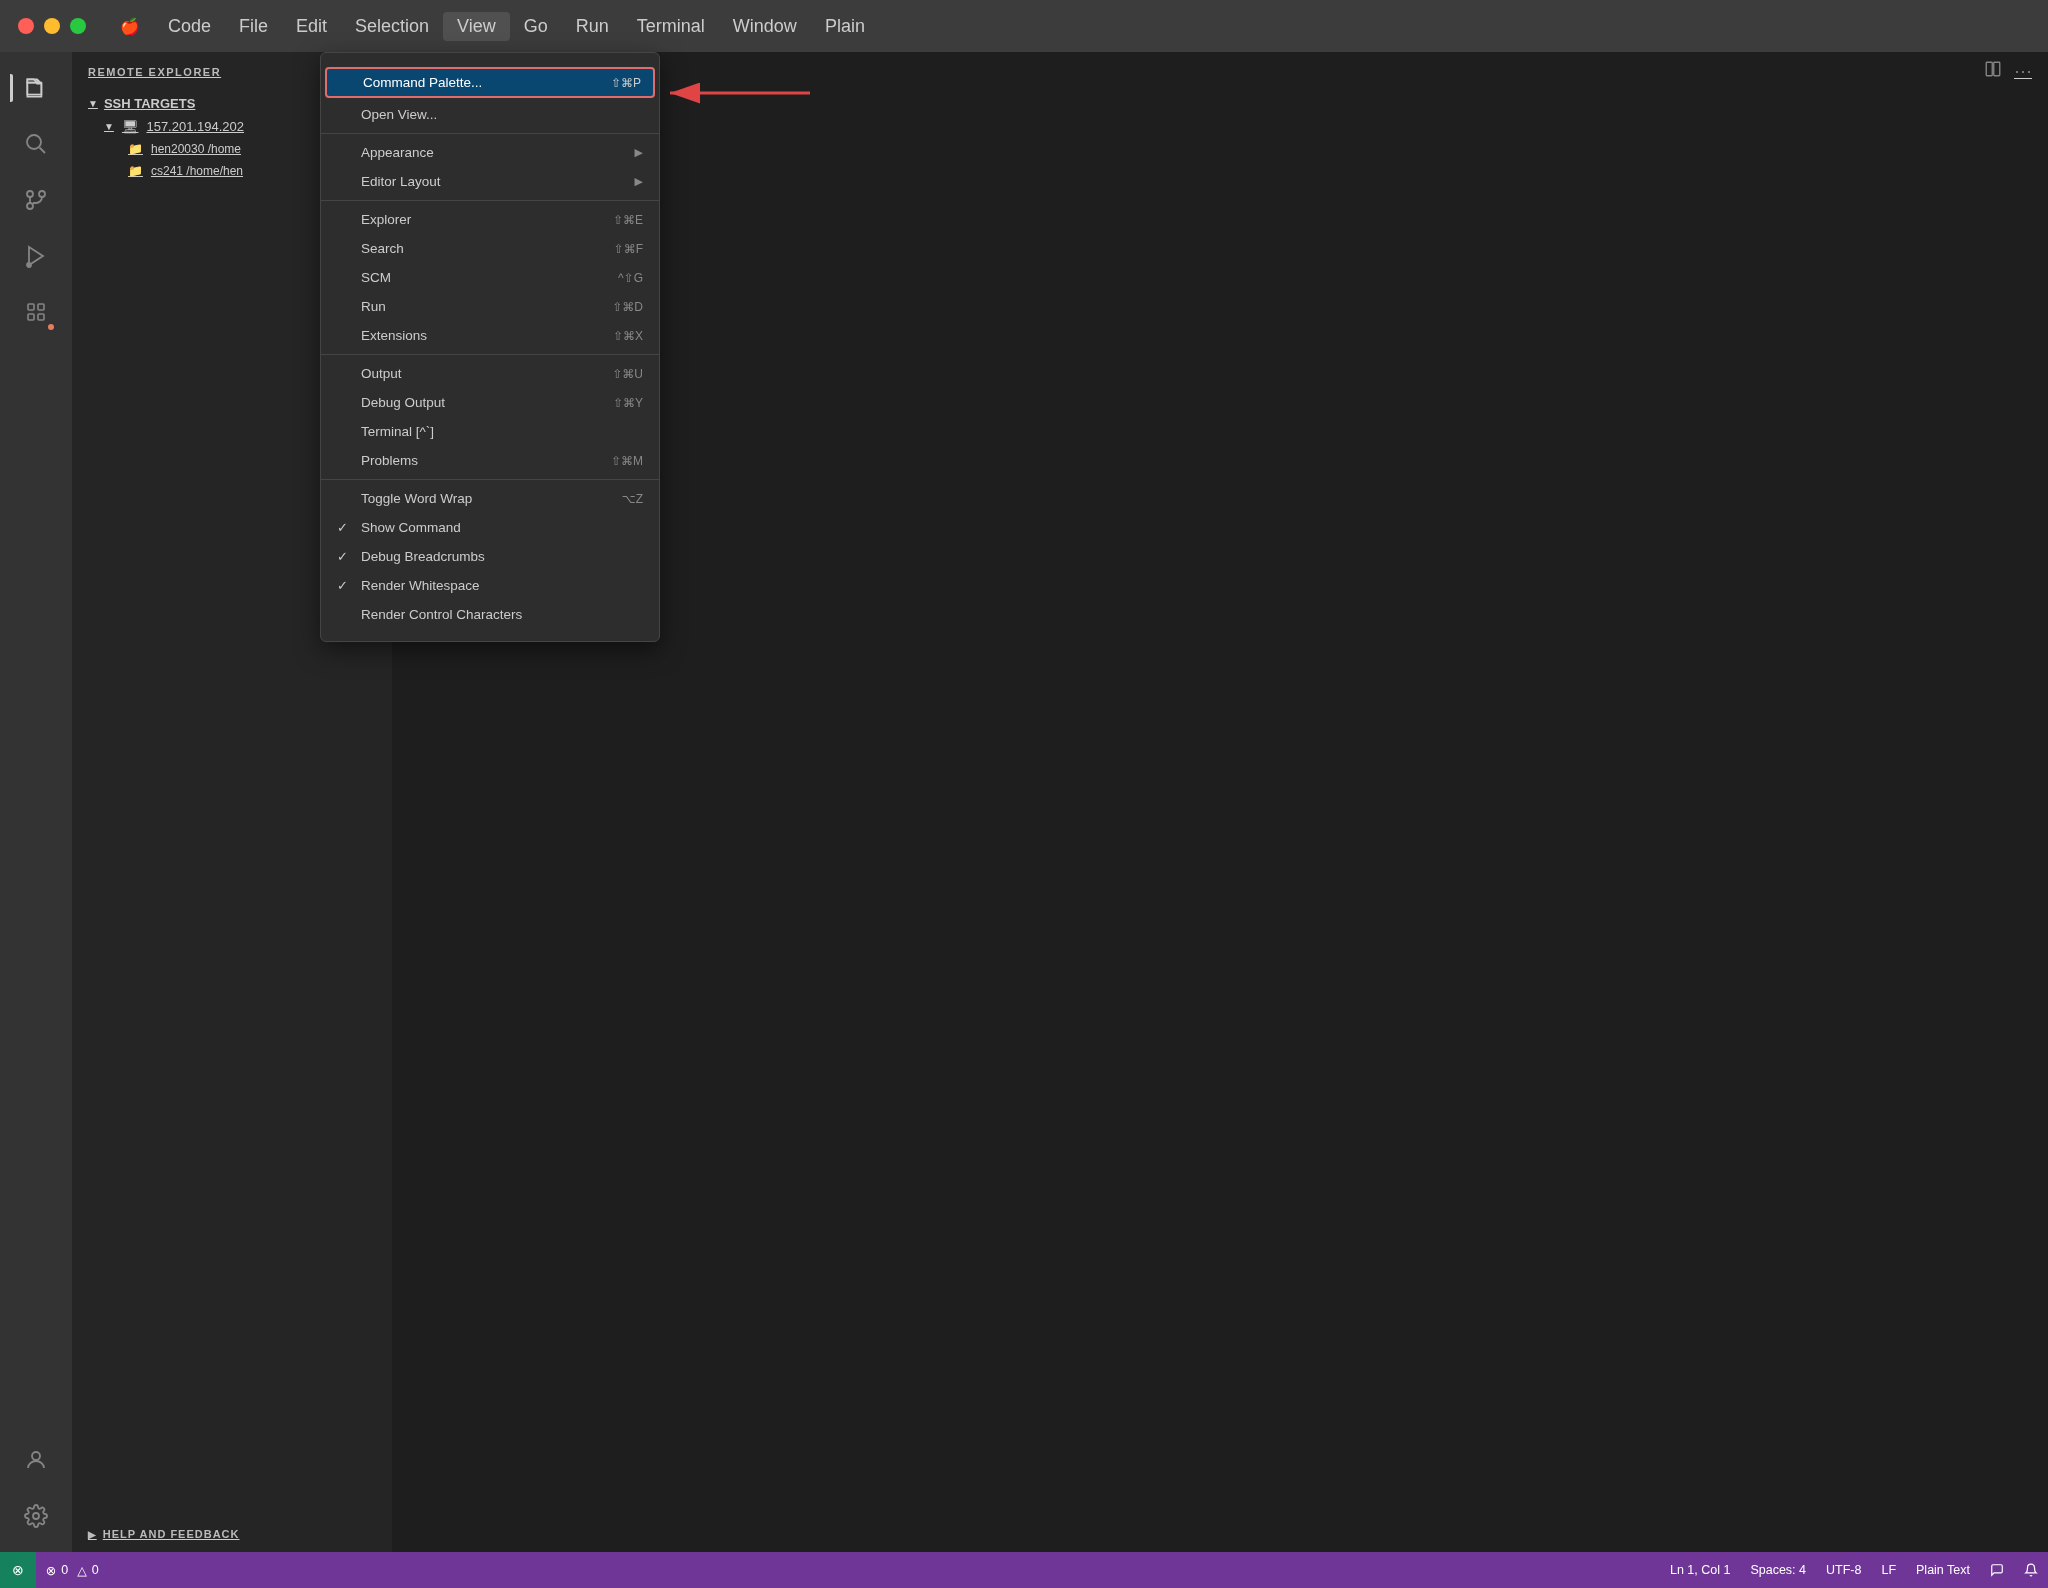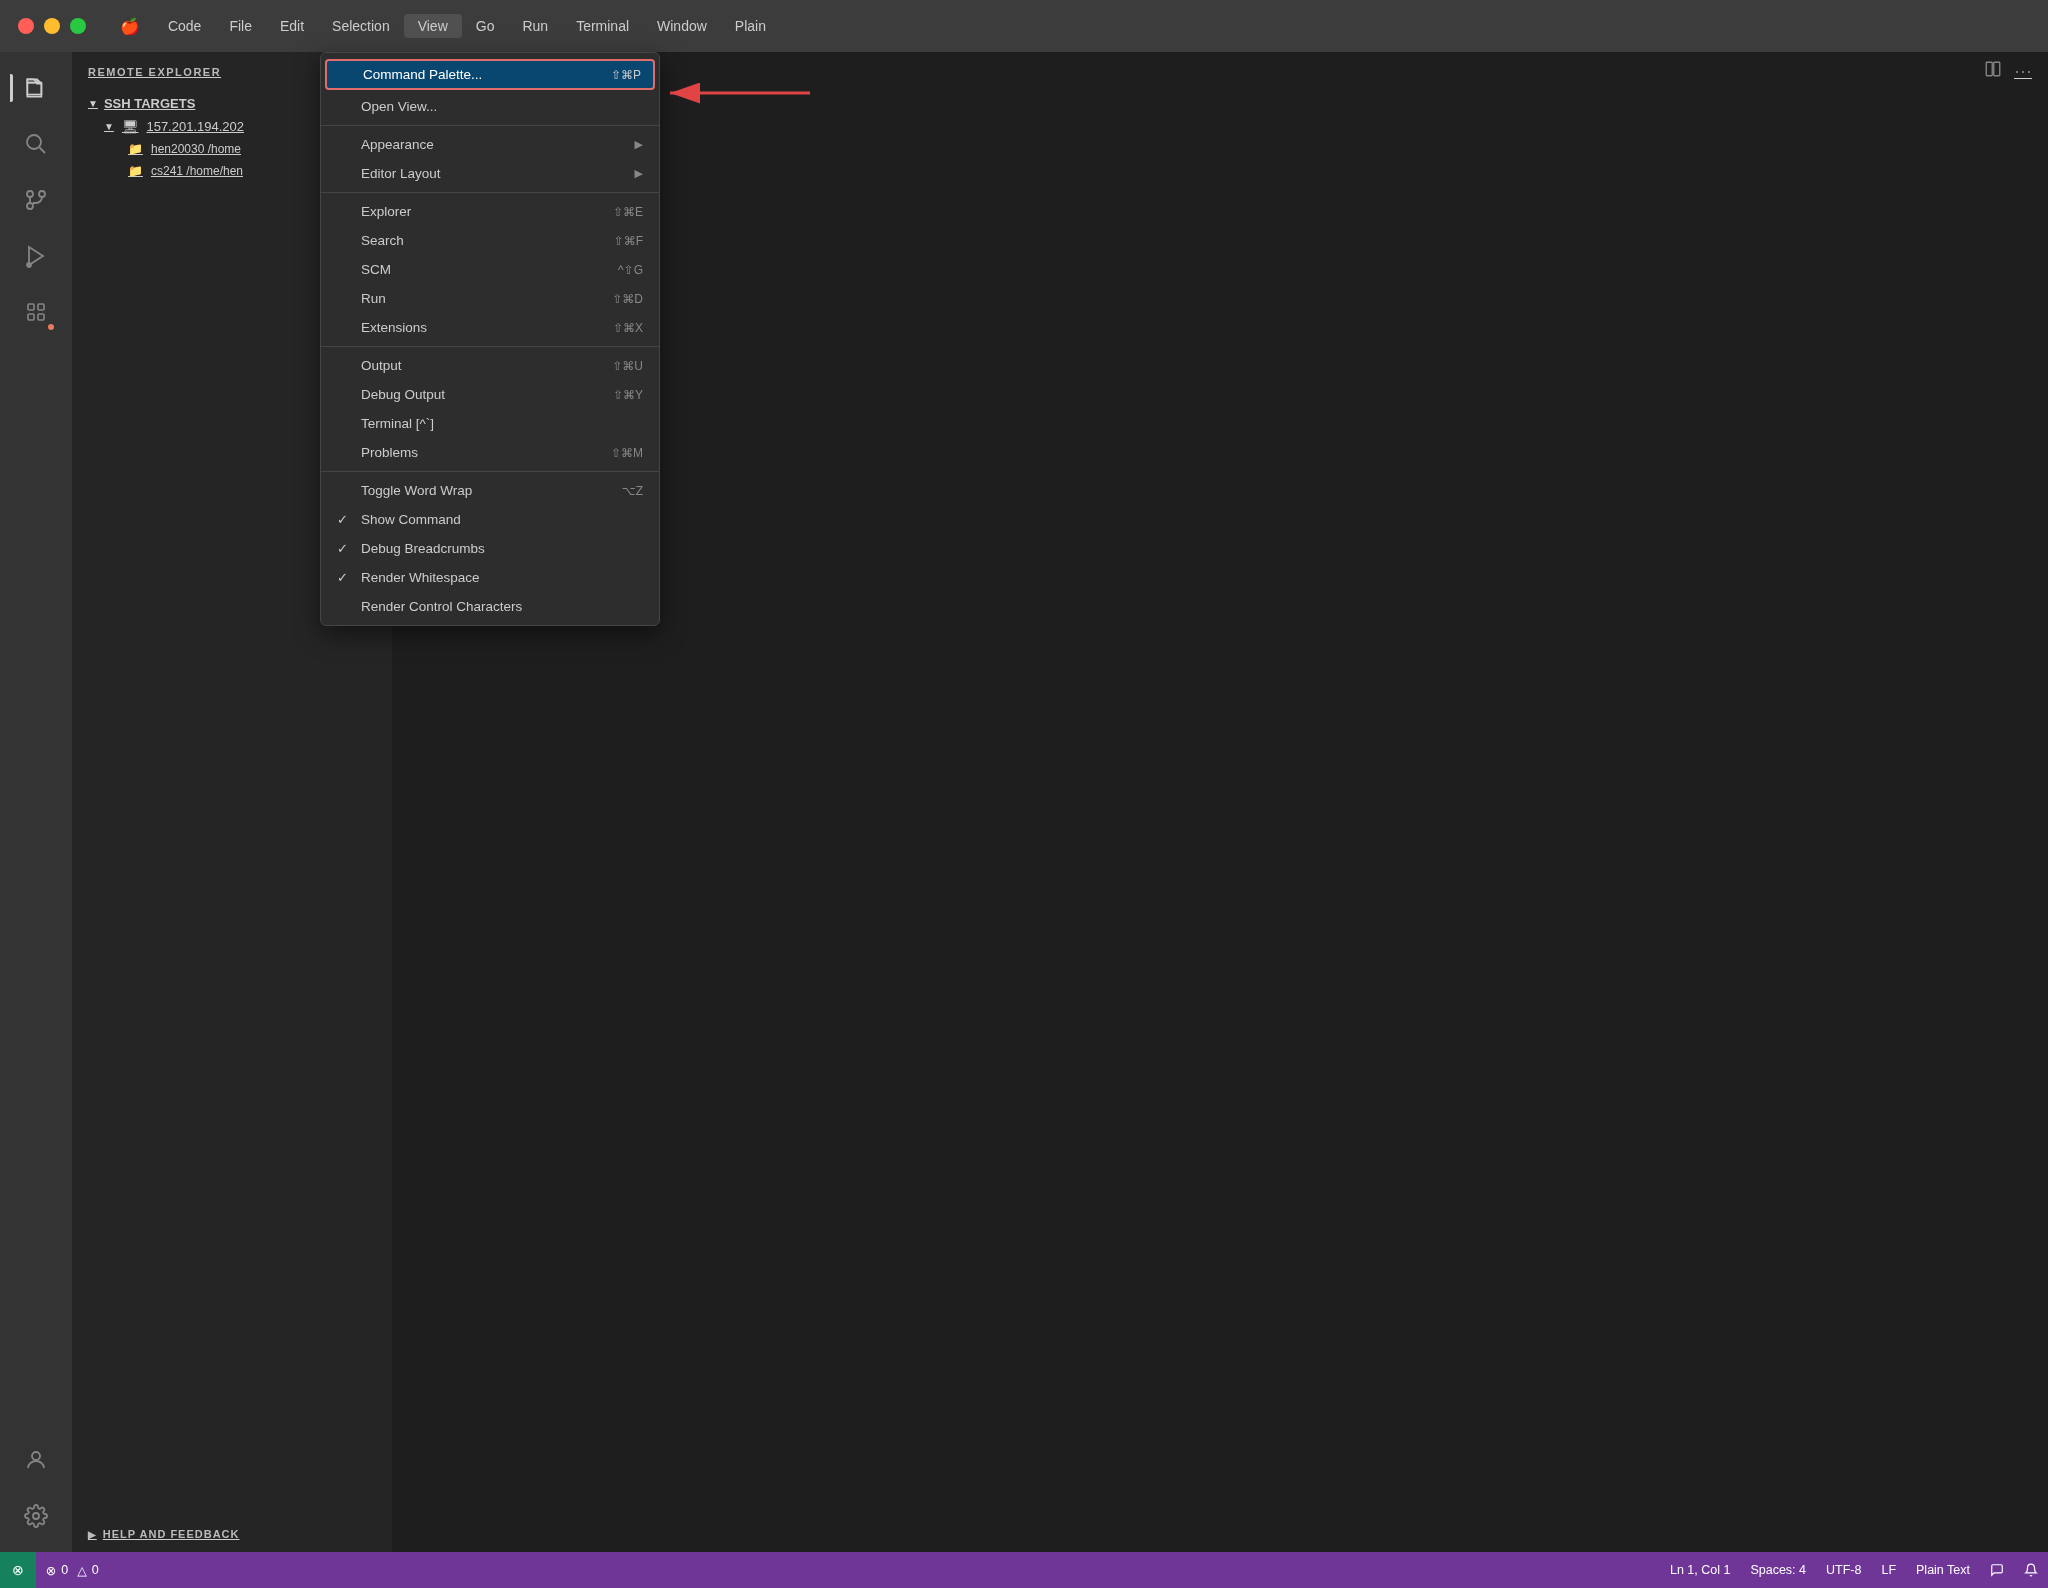--- a/index.html
+++ b/index.html
@@ -46,21 +46,21 @@
       gap: 0;
       flex: 1;
     }
     .menu-apple {
       padding: 0 14px;
       font-size: 16px;
       color: #cccccc;
     }
     .menu-item {
       padding: 4px 14px;
-      font-size: 14px;
+      font-size: 18px;
       color: #cccccc;
       cursor: pointer;
       border-radius: 4px;
       white-space: nowrap;
     }
     .menu-item.active-view {
       background: #505050;
     }
 
     
@@ -205,21 +205,21 @@
     .view-menu-dropdown {
       position: absolute;
       top: 52px;
       left: 320px;
       background: #2d2d2d;
       border: 1px solid #454545;
       border-radius: 6px;
       width: 340px;
       box-shadow: 0 8px 24px rgba(0,0,0,0.5);
       z-index: 200;
-      padding: 4px 0;
+      padding: 12px 0;
     }
 
     .menu-dropdown-item {
       display: flex;
       align-items: center;
       justify-content: space-between;
       padding: 7px 16px;
       font-size: 13.5px;
       color: #cccccc;
       cursor: pointer;

